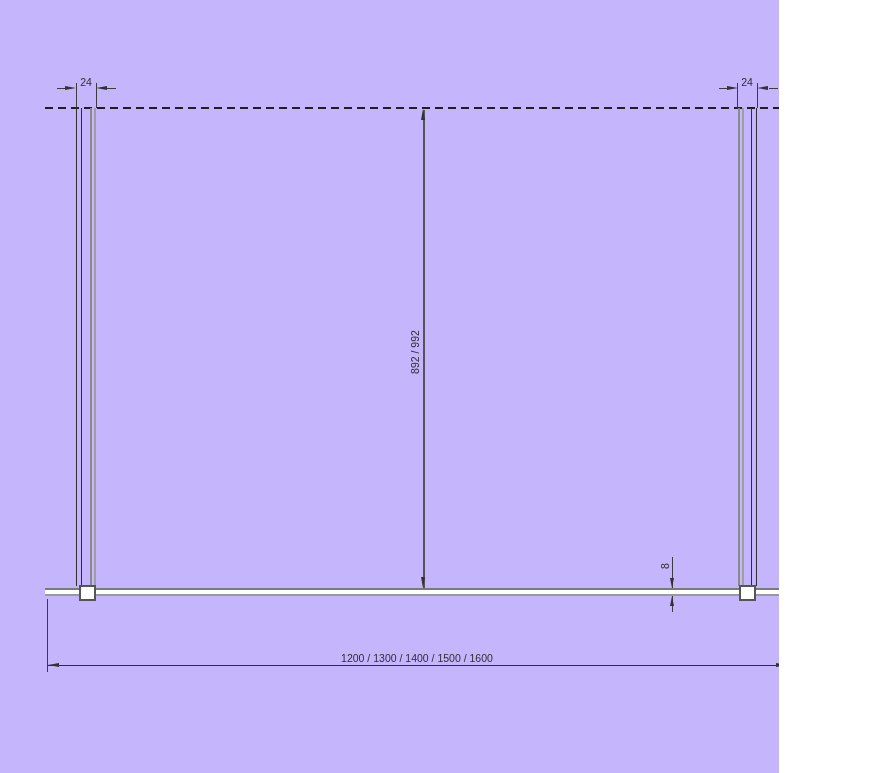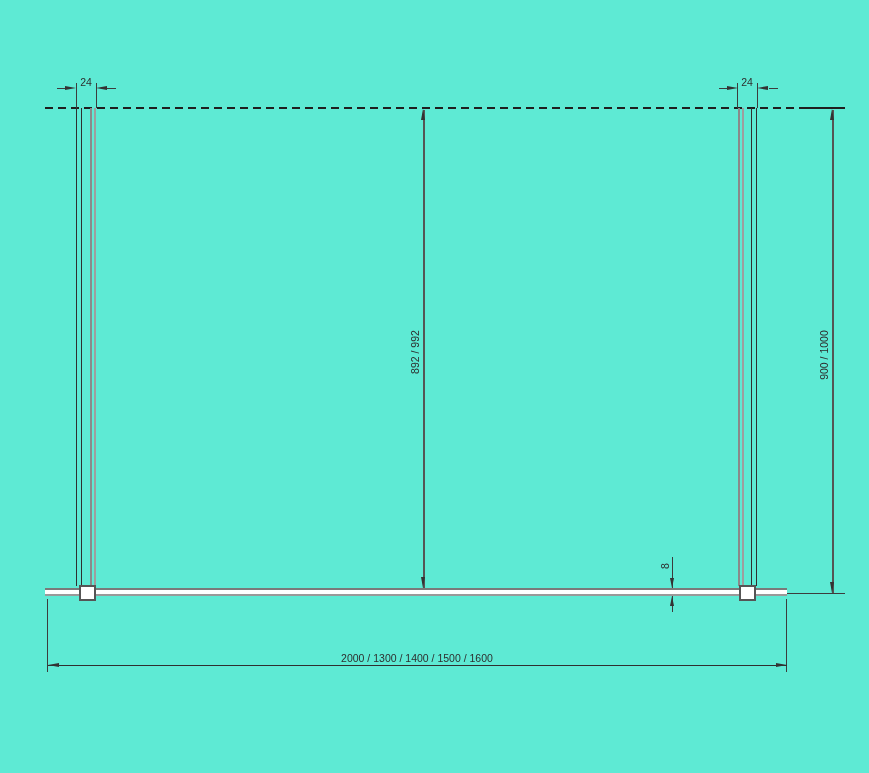--- a/index.html
+++ b/index.html
@@ -1,19 +1,19 @@
 <!DOCTYPE html>
 <html><head>
 <meta charset="utf-8">
 <style>
   html,body{margin:0;padding:0;background:#fff;}
   .canvas{
     position:relative;
-    width:869px;height:773px;
-    background:#5eead4;
+    width:779px;height:773px;
+    background:#c4b5fd;
     font-family:"Liberation Sans",sans-serif;
     overflow:hidden;
   }
   .vline{position:absolute;background:#3c3c3c;}
   .hline{position:absolute;background:#3c3c3c;}
   .dashline{
     position:absolute;height:1.6px;
     background:repeating-linear-gradient(90deg,#1f1f1f 0 8px,transparent 8px 13px);
   }
   .bar{
@@ -89,15 +89,15 @@
   <div class="vline" style="left:672.4px;top:596px;width:1px;height:16px;"></div>
   <div class="ar ar-d" style="left:670.2px;top:578px;border-top-width:10px;"></div>
   <div class="ar ar-u" style="left:670.2px;top:596px;border-bottom-width:10px;"></div>
   <div class="dimtext rot" style="left:655px;top:560px;width:20px;height:12px;">8</div>
 
   <div class="vline" style="left:47px;top:599px;width:1px;height:73px;"></div>
   <div class="vline" style="left:786.3px;top:599px;width:1px;height:73px;"></div>
   <div class="hline" style="left:47.5px;top:665px;width:739px;height:1.3px;background:#2f2f2f;"></div>
   <div class="ar ar-l" style="left:48px;top:663.2px;"></div>
   <div class="ar ar-r" style="left:775.5px;top:663.2px;"></div>
-  <div class="dimtext" style="left:317px;top:652px;width:200px;">2000 / 1300 / 1400 / 1500 / 1600</div>
+  <div class="dimtext" style="left:317px;top:652px;width:200px;">1200 / 1300 / 1400 / 1500 / 1600</div>
 
 </div>
 
 </body></html>

